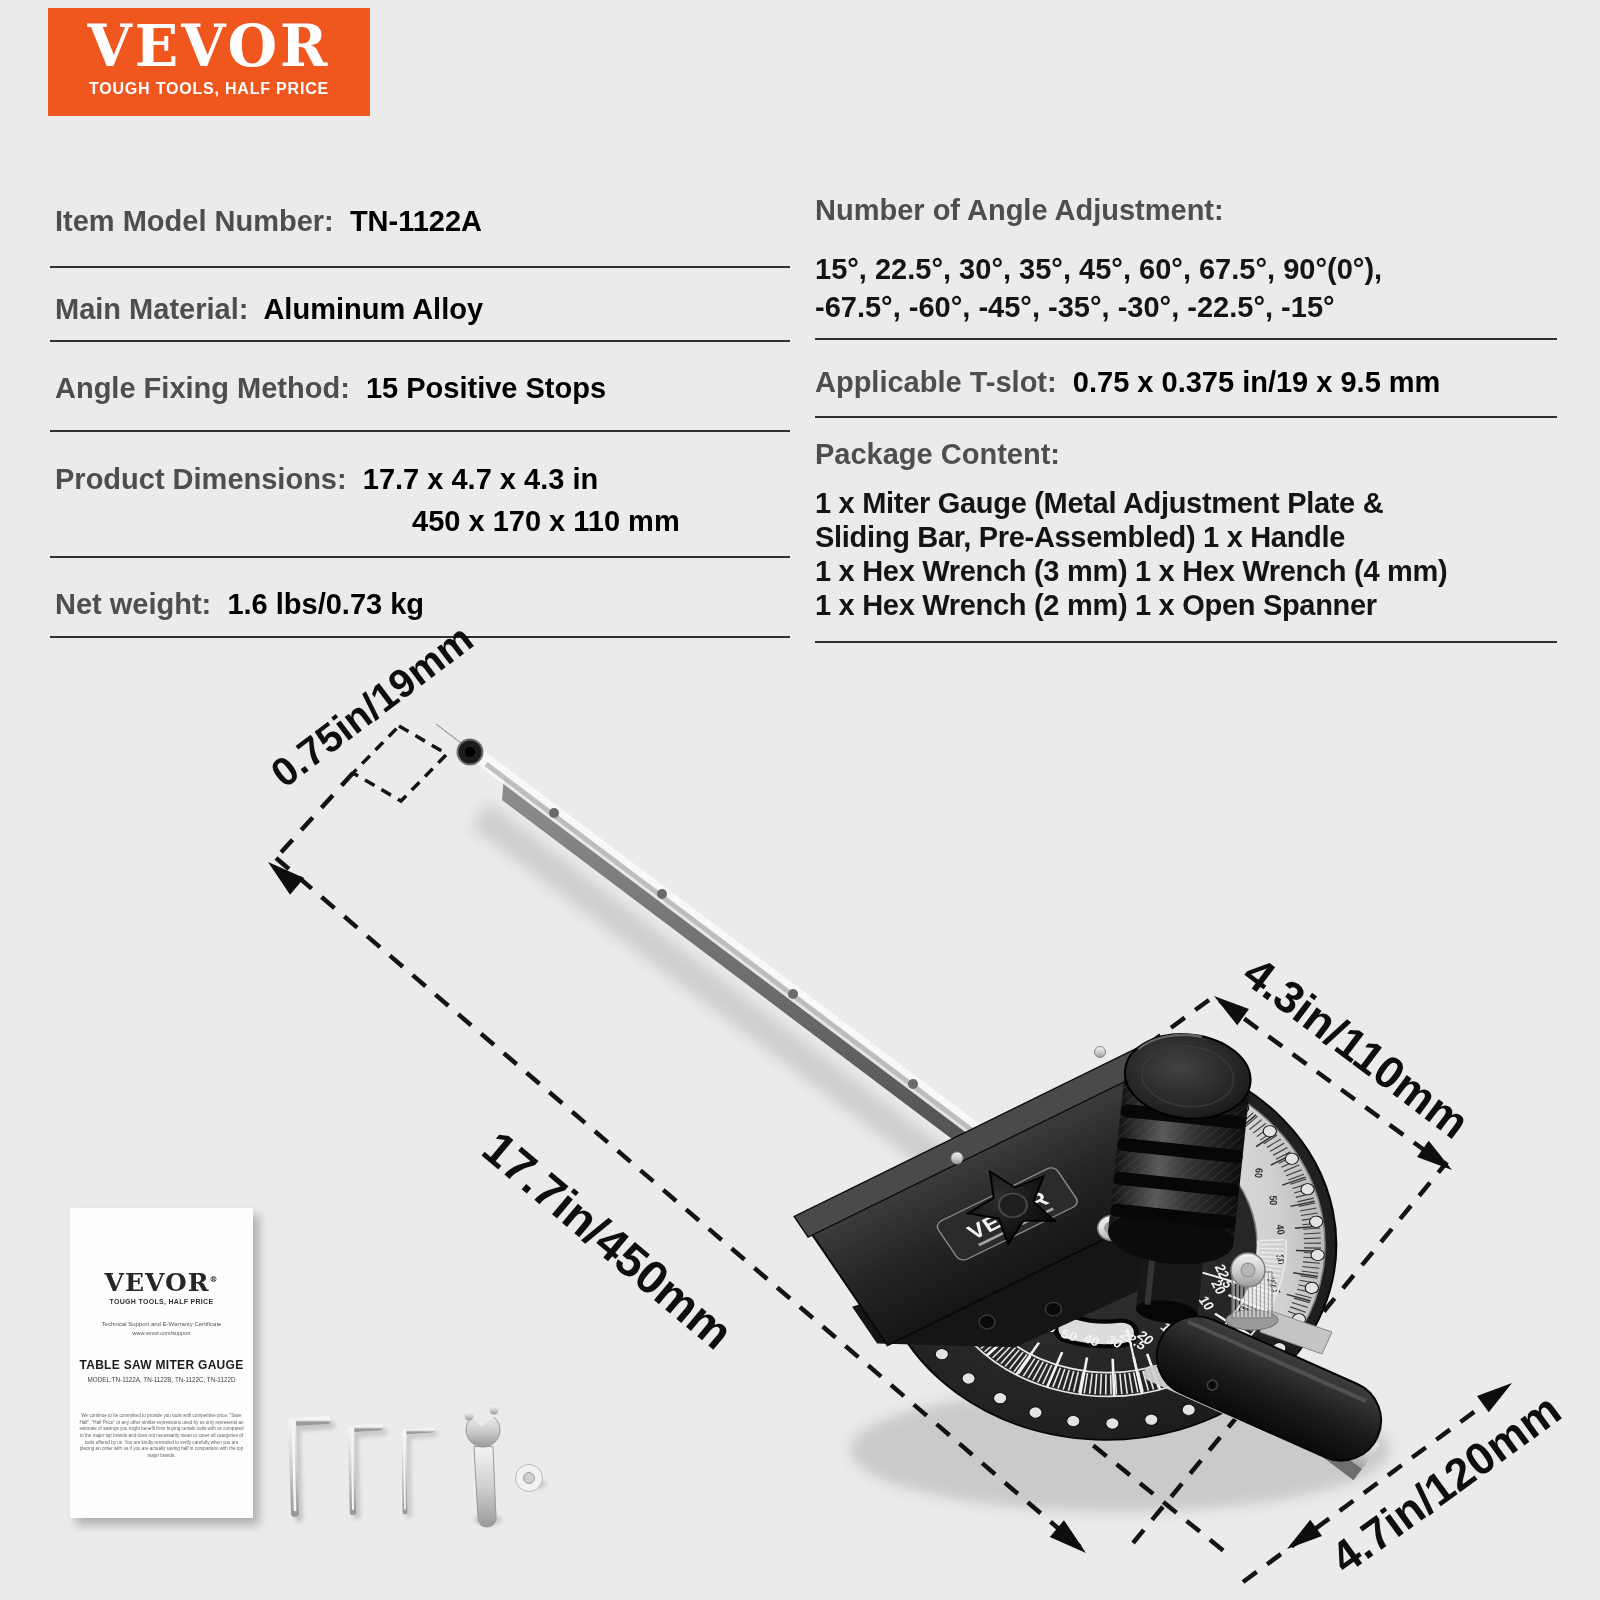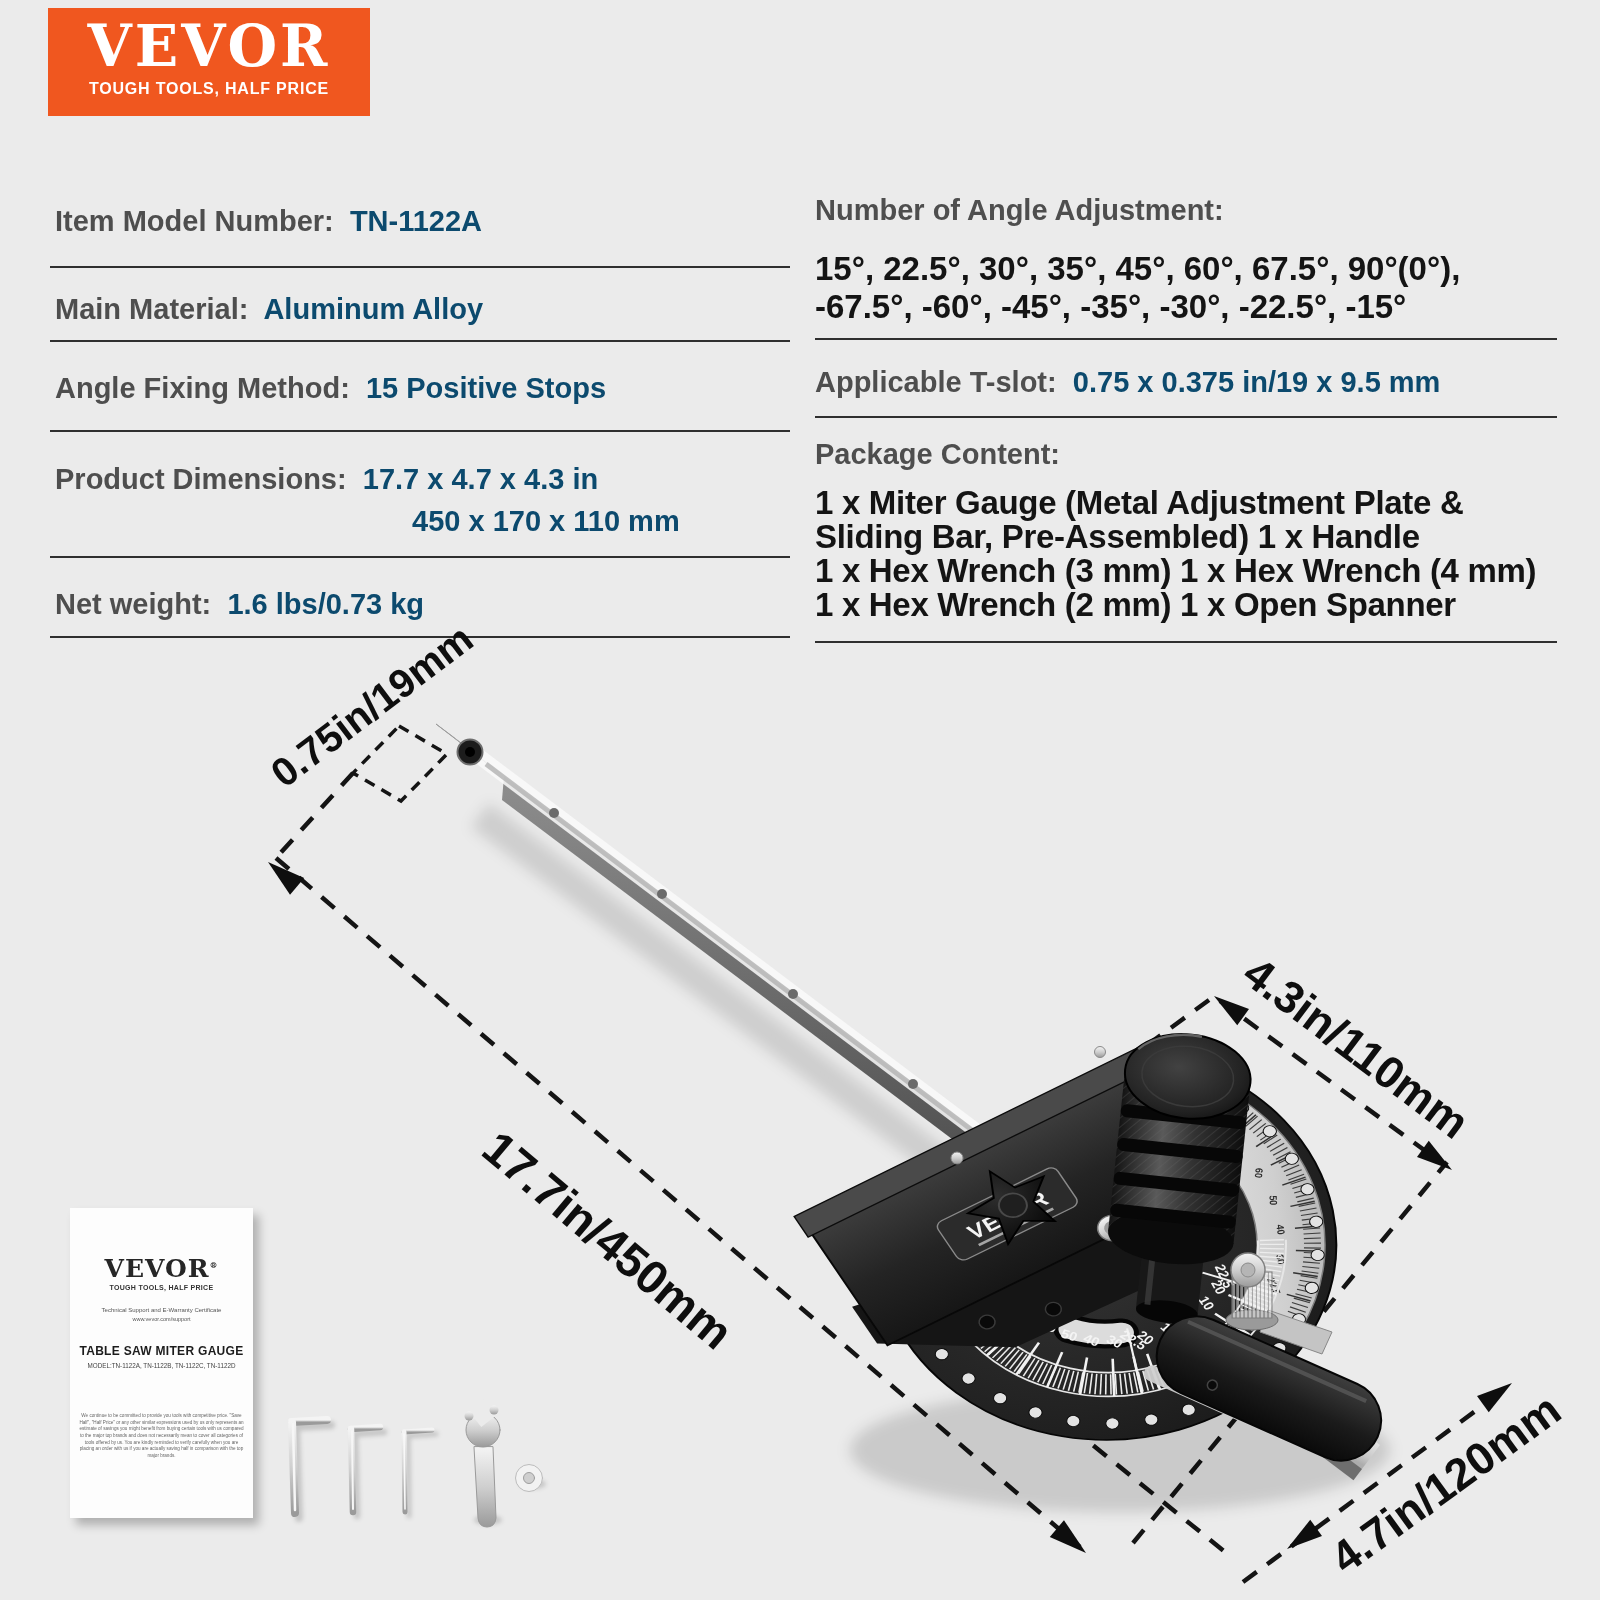--- a/index.html
+++ b/index.html
@@ -10,33 +10,33 @@
   #logo-block{left:48px;top:8px;width:322px;height:108px;text-align:center;color:#fff;}
   #logo-word{font-family:"DejaVu Serif",serif;font-weight:bold;font-size:57px;line-height:64px;
              letter-spacing:3px;margin-top:6px;}
   #logo-tag{font-size:16px;font-weight:bold;letter-spacing:.8px;margin-top:2px;}
   
   .col{position:absolute;}
   #col-left{left:55px;top:0;width:735px;}
   #col-right{left:815px;top:0;width:745px;}
   .srow{position:absolute;left:0;white-space:nowrap;font-size:29px;font-weight:bold;}
   .lab{color:#4e4e4e;}
-  .val{color:#0c4a6e;}
+  .val{color:#000000;}
   .hr{position:absolute;height:2px;background:#2f2f2f;}
-  .vlines div{font-size:33px;font-weight:bold;color:#141414;white-space:nowrap;}
+  .vlines div{font-size:29px;font-weight:bold;color:#141414;white-space:nowrap;}
   
   .dim{position:absolute;font-weight:bold;color:#0e0e0e;white-space:nowrap;transform-origin:center center;}
   #dim-bar-w{font-size:40px;left:372px;top:706px;transform:translate(-50%,-50%) rotate(-37deg);}
   #dim-bar-l{font-size:47px;left:608px;top:1240px;transform:translate(-50%,-50%) rotate(40deg);}
   #dim-depth{font-size:45px;left:1356px;top:1048px;transform:translate(-50%,-50%) rotate(37deg);}
   #dim-width{font-size:45px;left:1446px;top:1484px;transform:translate(-50%,-50%) rotate(-36deg);}
   
   #paper{left:70px;top:1208px;width:183px;height:310px;background:#fdfdfd;
          box-shadow:6px 7px 9px rgba(0,0,0,.25);text-align:center;color:#2a2a2a;}
-  #paper .logo{font-family:"DejaVu Serif",serif;font-weight:bold;font-size:25px;letter-spacing:1px;margin-top:46px;color:#262626;}
+  #paper .logo{font-family:"DejaVu Serif",serif;font-weight:bold;font-size:25px;letter-spacing:1px;margin-top:60px;color:#262626;}
   #paper .logo sup{font-size:8px;}
   #paper .tag{font-size:7px;font-weight:bold;letter-spacing:.3px;color:#333;margin-top:1px;}
   #paper .sup1{font-size:6px;color:#555;margin-top:16px;}
   #paper .sup2{font-size:5.5px;color:#555;margin-top:3px;}
   #paper .title{font-size:12px;font-weight:bold;color:#1c1c1c;margin-top:22px;letter-spacing:.3px;}
   #paper .models{font-size:6.3px;color:#444;margin-top:4px;}
   #paper .fine{position:absolute;left:9px;right:9px;top:205px;font-size:4.6px;line-height:1.45;color:#666;text-align:center;}
   svg text{font-family:"Liberation Sans",sans-serif;}
 </style>
 </head>

